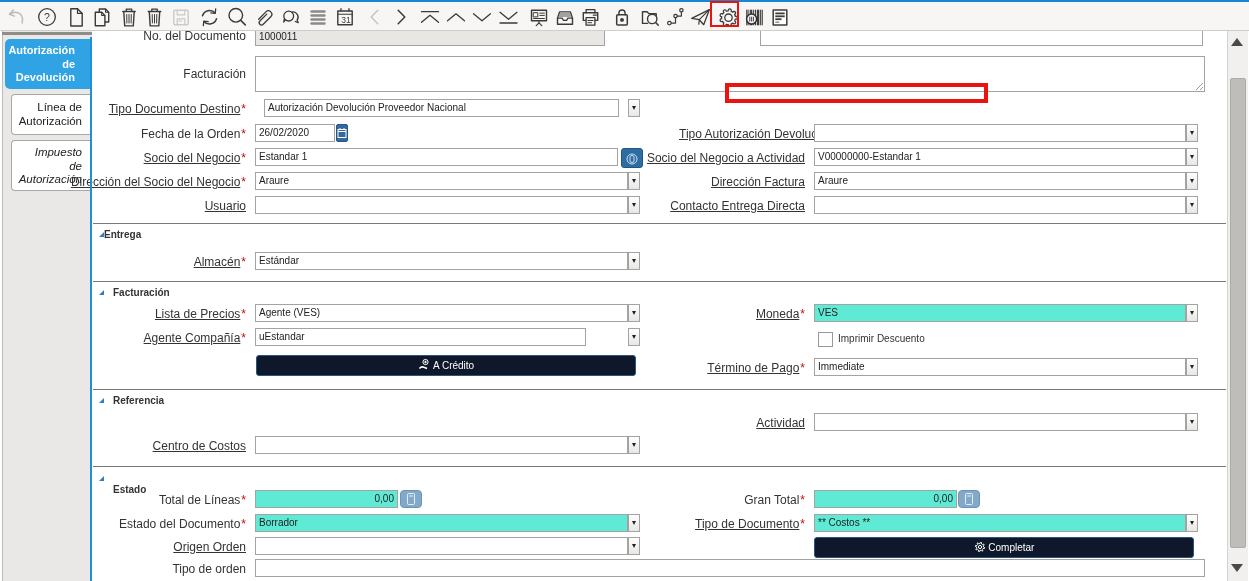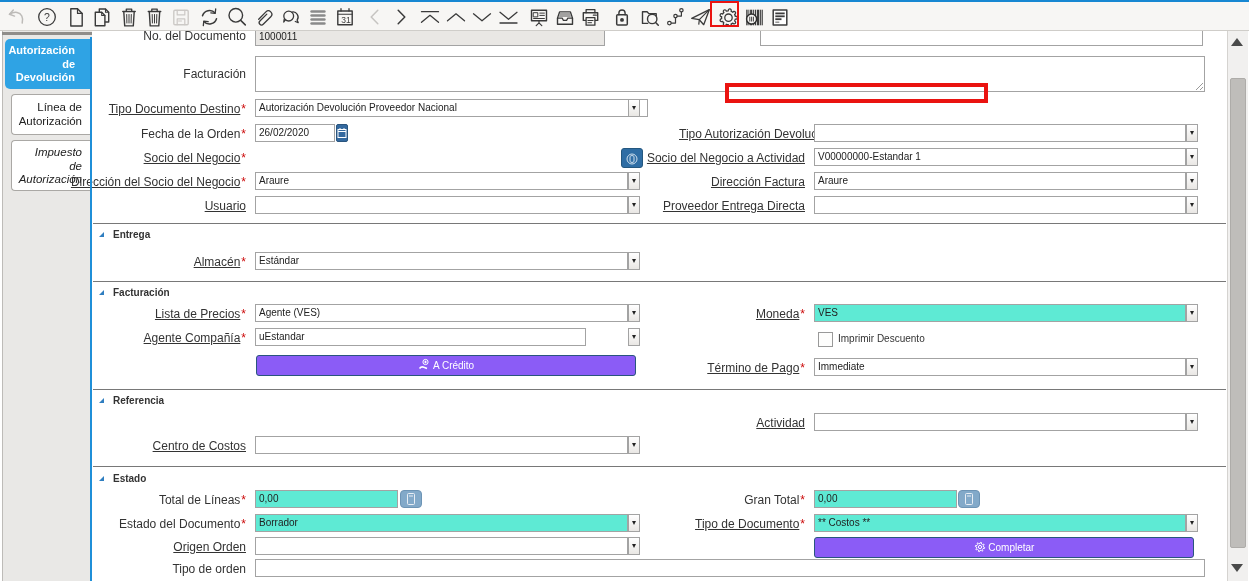--- a/index.html
+++ b/index.html
@@ -2,26 +2,26 @@
 <html><head><meta charset="utf-8"><style>
 html,body{margin:0;padding:0}
 #app{position:relative;width:1249px;height:581px;font-family:"Liberation Sans",sans-serif;background:#fff;overflow:hidden}
 .abs{position:absolute}
 .lbl{position:absolute;font-size:12px;color:#333;text-align:right;white-space:nowrap}
 .lbl.u{text-decoration:underline}
 .ast{color:#cc0a0a;text-decoration:none;display:inline-block;margin-left:1px}
 .inp{position:absolute;box-sizing:border-box;height:18px;border:1px solid #a3a3a3;background:#fff;font-size:10px;color:#222;padding:2px 3px 0 3px;white-space:nowrap;overflow:hidden}
 .ro{background:#5eead4}
 .ro2{background:#e9e7e4}
-.num{text-align:left}
+.num{text-align:right}
 .cbtn{position:absolute;box-sizing:border-box;width:12px;height:18px;border:1px solid #a3a3a3;background:linear-gradient(#ffffff,#e9e7e4);color:#222;font-size:8px;text-align:center;line-height:16px}
 .sep{position:absolute;left:93px;width:1133px;height:1px;background:#787878}
 .hdr{position:absolute;font-size:10px;font-weight:bold;color:#333;white-space:nowrap}
 .tri{position:absolute;width:0;height:0;border-right:5.5px solid #2f7ec0;border-top:5.5px solid transparent}
-.bigbtn{position:absolute;box-sizing:border-box;background:#8b5cf6;border:1px solid #2a557e;border-radius:3px;color:#fff;font-size:10px;text-align:center}
+.bigbtn{position:absolute;box-sizing:border-box;background:#0f172a;border:1px solid #2a557e;border-radius:3px;color:#fff;font-size:10px;text-align:center}
 .sqbtn{position:absolute;box-sizing:border-box;border-radius:3px}
 .mitem{height:18px;line-height:18px;padding-left:27px;font-size:9.5px;letter-spacing:-0.05px;color:#4c4c4c;white-space:nowrap}
 </style></head><body>
 <div id="app">
 
   <div class="abs" style="left:0;top:0;width:1249px;height:2px;background:#1787d2"></div>
 
   <div class="abs" style="left:0;top:2px;width:1249px;height:28px;background:#f7f6f4;border-bottom:1px solid #cfcdc9;z-index:4"></div>
   <svg id="tbar" class="abs" style="left:0;top:2px;z-index:5" width="800" height="28" viewBox="0 0 800 28" fill="none" stroke="#3a3a3a" stroke-width="1.5" stroke-linecap="round" stroke-linejoin="round">
       <g transform="translate(5,3.5)" stroke="#bdbbb8">
@@ -188,61 +188,62 @@
   <div class="inp ro2" style="left:255px;top:28px;width:350px">1000011</div>
   <div class="inp" style="left:760px;top:28px;width:443px"></div>
 
   <div class="lbl" style="left:46px;top:67px;width:200px">Facturación</div>
   <div class="inp" style="left:255px;top:56px;width:950px;height:36px"></div>
   <svg class="abs" style="left:1195px;top:82px" width="9" height="9" viewBox="0 0 9 9" stroke="#9a9a9a" stroke-width="1">
       <path d="M8 1 L1 8 M8 5 L5 8"></path>
     </svg>
 
   <div class="lbl u" style="left:46px;top:102px;width:200px">Tipo Documento Destino<span class="ast">*</span></div>
-  <div class="inp" style="left:255px;top:99px;width:393px">Autorización Devolución Proveedor Nacional</div>
+  <div class="inp" style="left:264px;top:99px;width:355px">Autorización Devolución Proveedor Nacional</div>
   <div class="cbtn" style="left:628px;top:99px">▾</div>
 
   <div class="lbl" style="left:46px;top:127px;width:200px">Fecha de la Orden<span class="ast">*</span></div>
   <div class="inp" style="left:255px;top:124px;width:80px">26/02/2020</div>
   <div class="sqbtn" style="left:336px;top:124px;width:12px;height:18px;background:#34699f;border:1px solid #2a557e;border-radius:2px"></div>
   <svg class="abs" style="left:337px;top:127px" width="10" height="12" viewBox="0 0 10 12" fill="none" stroke="#fff" stroke-width="1">
       <rect x="1" y="2.5" width="8" height="8"></rect>
       <path d="M1 4.5 h8 M3 2.5 v-1.5 M7 2.5 v-1.5"></path>
     </svg>
   <div class="lbl u" style="left:679px;top:127px;width:200px;text-align:left">Tipo Autorización Devolución</div>
   <div class="inp" style="left:814px;top:124px;width:372px"></div>
   <div class="cbtn" style="left:1186px;top:124px">▾</div>
 
   <div class="lbl u" style="left:46px;top:151px;width:200px">Socio del Negocio<span class="ast">*</span></div>
+  <div class="inp" style="left:255px;top:148px;width:363px">Estandar 1</div>
   <div class="sqbtn" style="left:621px;top:148px;width:22px;height:20px;background:#2e6da4;border:1px solid #24577f;border-radius:3px"></div>
   <svg class="abs" style="left:626px;top:153px" width="12" height="12" viewBox="0 0 12 12" fill="none" stroke="#cfe0ee" stroke-width="1">
       <circle cx="6" cy="6" r="5"></circle>
       <path d="M4 3.5 v5 M8 3.5 v5 M4 3.5 a2.6 2.6 0 0 1 4 0 M4 8.5 a2.6 2.6 0 0 0 4 0"></path>
     </svg>
   <div class="lbl u" style="left:605px;top:151px;width:200px">Socio del Negocio a Actividad</div>
   <div class="inp" style="left:814px;top:148px;width:372px">V00000000-Estandar 1</div>
   <div class="cbtn" style="left:1186px;top:148px">▾</div>
 
   <div class="lbl u" style="left:46px;top:175px;width:200px">Dirección del Socio del Negocio<span class="ast">*</span></div>
   <div class="inp" style="left:255px;top:172px;width:373px">Araure</div>
   <div class="cbtn" style="left:628px;top:172px">▾</div>
   <div class="lbl u" style="left:605px;top:175px;width:200px">Dirección Factura</div>
   <div class="inp" style="left:814px;top:172px;width:372px">Araure</div>
   <div class="cbtn" style="left:1186px;top:172px">▾</div>
 
   <div class="lbl u" style="left:46px;top:199px;width:200px">Usuario</div>
   <div class="inp" style="left:255px;top:196px;width:373px"></div>
   <div class="cbtn" style="left:628px;top:196px">▾</div>
-  <div class="lbl u" style="left:605px;top:199px;width:200px">Proveedor Entrega Directa</div>
+  <div class="lbl u" style="left:605px;top:199px;width:200px">Contacto Entrega Directa</div>
   <div class="inp" style="left:814px;top:196px;width:372px"></div>
   <div class="cbtn" style="left:1186px;top:196px">▾</div>
 
   <div class="sep" style="top:223px"></div>
   <div class="tri" style="left:99px;top:232px"></div>
-  <div class="hdr" style="left:113px;top:229px">Entrega</div>
+  <div class="hdr" style="left:104px;top:229px">Entrega</div>
   <div class="lbl u" style="left:46px;top:255px;width:200px">Almacén<span class="ast">*</span></div>
   <div class="inp" style="left:255px;top:252px;width:373px">Estándar</div>
   <div class="cbtn" style="left:628px;top:252px">▾</div>
 
   <div class="sep" style="top:281px"></div>
   <div class="tri" style="left:99px;top:290px"></div>
   <div class="hdr" style="left:113px;top:287px">Facturación</div>
   <div class="lbl u" style="left:46px;top:307px;width:200px">Lista de Precios<span class="ast">*</span></div>
   <div class="inp" style="left:255px;top:304px;width:373px">Agente (VES)</div>
   <div class="cbtn" style="left:628px;top:304px">▾</div>
@@ -270,21 +271,21 @@
   <div class="hdr" style="left:113px;top:395px">Referencia</div>
   <div class="lbl u" style="left:605px;top:416px;width:200px">Actividad</div>
   <div class="inp" style="left:814px;top:413px;width:372px"></div>
   <div class="cbtn" style="left:1186px;top:413px">▾</div>
   <div class="lbl u" style="left:46px;top:439px;width:200px">Centro de Costos</div>
   <div class="inp" style="left:255px;top:436px;width:373px"></div>
   <div class="cbtn" style="left:628px;top:436px">▾</div>
 
   <div class="sep" style="top:466px"></div>
   <div class="tri" style="left:99px;top:476px"></div>
-  <div class="hdr" style="left:113px;top:473px">Estado</div>
+  <div class="hdr" style="left:113px;top:484px">Estado</div>
   <div class="lbl" style="left:46px;top:493px;width:200px">Total de Líneas<span class="ast">*</span></div>
   <div class="inp ro num" style="left:255px;top:490px;width:143px">0,00</div>
   <div class="sqbtn" style="left:400px;top:490px;width:22px;height:18px;background:#82a9c9;border:1px solid #6d94b5;border-radius:4px"></div>
   <svg class="abs" style="left:407px;top:493px" width="8" height="12" viewBox="0 0 8 12" fill="none" stroke="#e8eef5" stroke-width="1">
       <rect x="0.5" y="0.5" width="7" height="11" rx="1"></rect>
       <path d="M2 3 h4"></path>
     </svg>
   <div class="lbl" style="left:605px;top:493px;width:200px">Gran Total<span class="ast">*</span></div>
   <div class="inp ro num" style="left:814px;top:490px;width:143px">0,00</div>
   <div class="sqbtn" style="left:958px;top:490px;width:22px;height:18px;background:#82a9c9;border:1px solid #6d94b5;border-radius:4px"></div>

